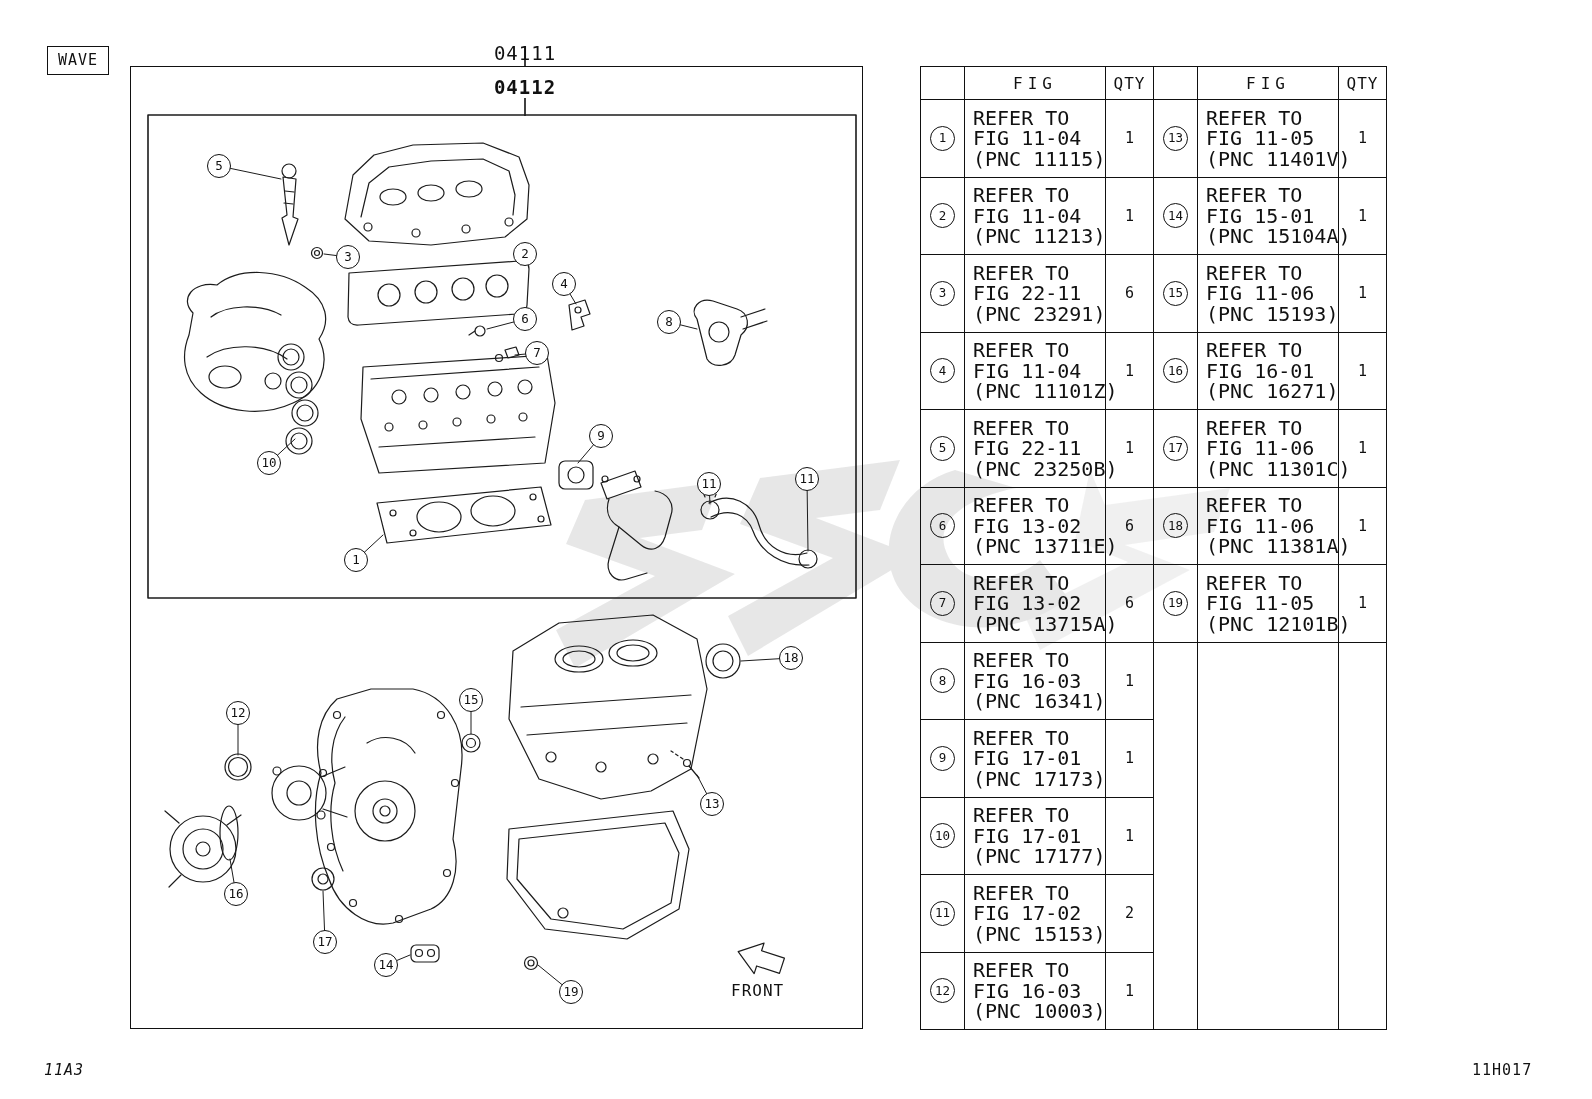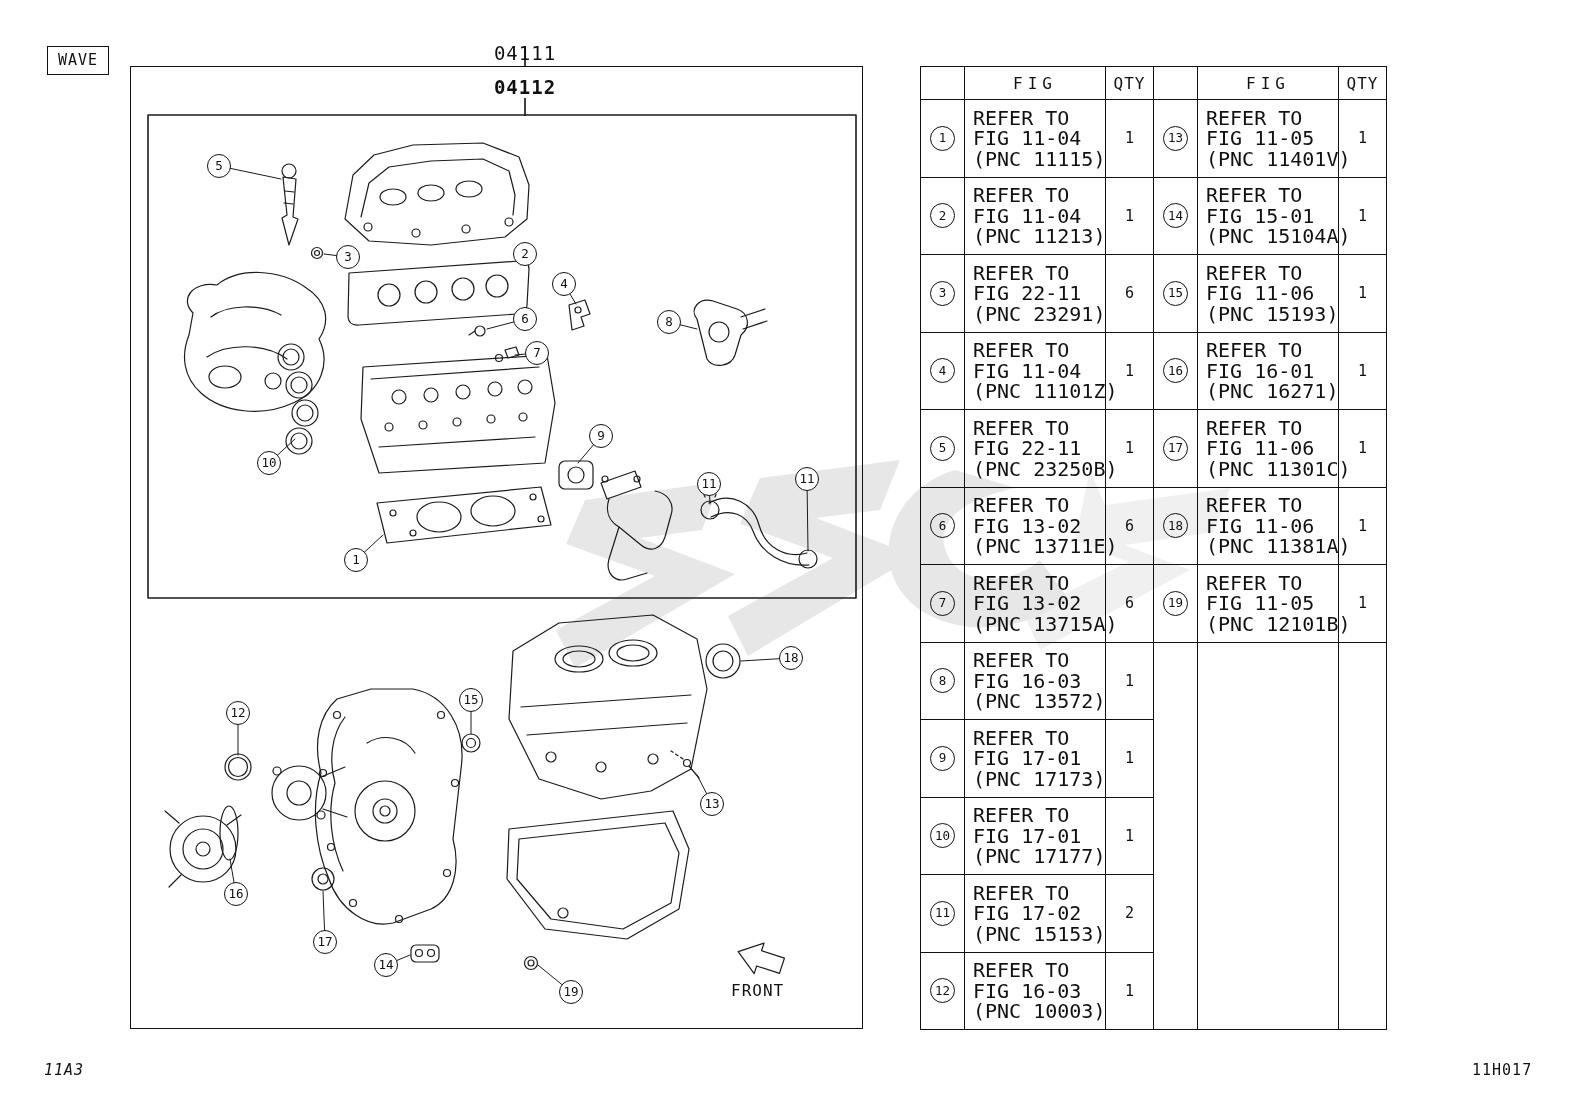--- a/index.html
+++ b/index.html
@@ -459,21 +459,21 @@
             <div class="fig-line">FIG 11-05</div>
             <div class="fig-line">(PNC 12101B)</div>
           </td>
           <td class="c-qty">1</td>
         </tr>
         <tr>
           <td class="c-num"><span class="bubble">8</span></td>
           <td class="c-fig">
             <div class="fig-line">REFER TO</div>
             <div class="fig-line">FIG 16-03</div>
-            <div class="fig-line">(PNC 13572)</div>
+            <div class="fig-line">(PNC 16341)</div>
           </td>
           <td class="c-qty">1</td>
           <td class="c-num" rowspan="5"></td>
           <td class="c-fig" rowspan="5"></td>
           <td class="c-qty" rowspan="5"></td>
         </tr>
         <tr>
           <td class="c-num"><span class="bubble">9</span></td>
           <td class="c-fig">
             <div class="fig-line">REFER TO</div>

